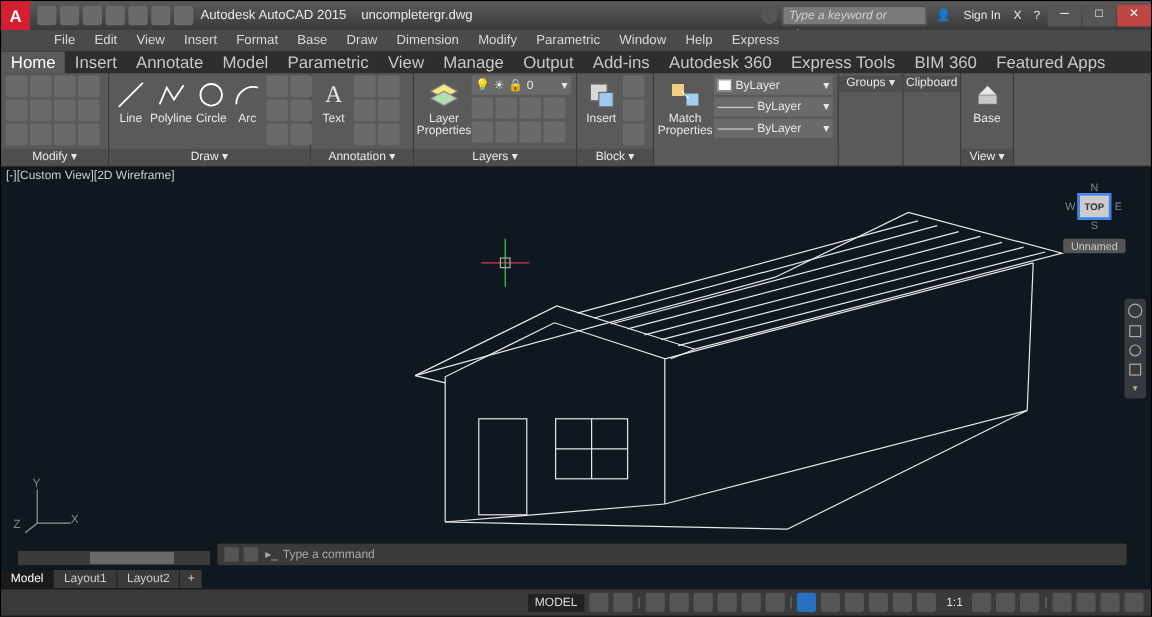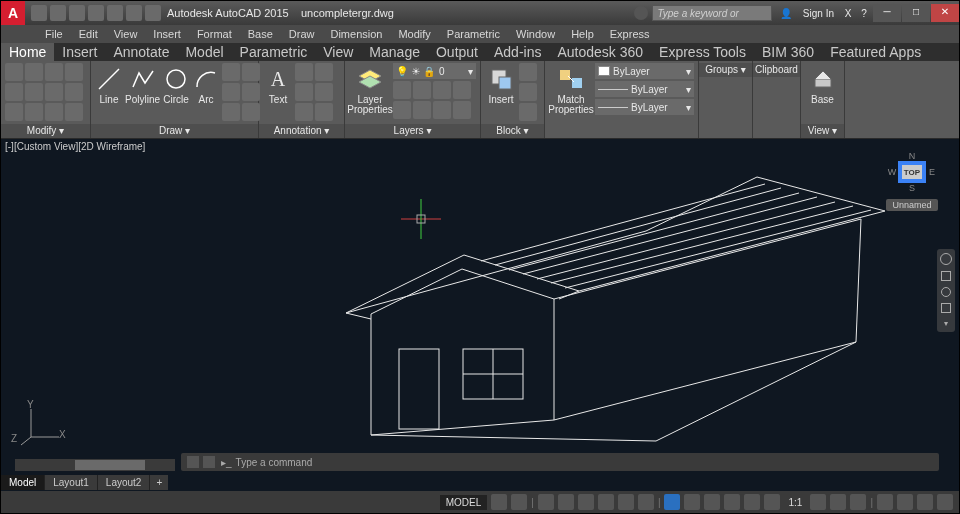--- a/index.html
+++ b/index.html
@@ -26,21 +26,21 @@
 .bigbtn{display:flex;flex-direction:column;align-items:center;width:36px;padding-top:2px;font-size:10px}
 .bigbtn .icon{width:28px;height:28px;margin-bottom:2px;display:flex;align-items:center;justify-content:center}
 .bigbtn .txt{text-align:center;line-height:10px}
 .smgrid{display:grid;grid-template-columns:repeat(4,18px);grid-auto-rows:18px;gap:2px}
 .smgrid .s{width:18px;height:18px;background:#6a6a6a;border-radius:2px}
 .dd{display:flex;align-items:center;height:16px;background:#6a6a6a;padding:0 3px;font-size:10px;gap:3px;margin-bottom:2px}
 .dd .sw{width:12px;height:10px}
 .canvas-wrap{flex:1;position:relative;background:#0f1721;overflow:hidden}
 .view-label{position:absolute;top:2px;left:4px;color:#ccc;font-size:10px}
 .viewcube{position:absolute;top:12px;right:18px;width:58px;height:72px;display:flex;flex-direction:column;align-items:center;color:#888;font-size:9px}
-.viewcube .cube{width:28px;height:22px;background:#ccc;color:#333;display:flex;align-items:center;justify-content:center;font-size:8px;font-weight:bold;margin:21px 0;border:4px solid #3b82f6}
+.viewcube .cube{width:28px;height:22px;background:#ccc;color:#333;display:flex;align-items:center;justify-content:center;font-size:8px;font-weight:bold;margin:21px 0;border:2px solid #3b82f6}
 .viewcube .nesw{display:grid;grid-template-columns:12px 28px 12px;grid-template-rows:10px 22px 10px;align-items:center;justify-items:center}
 .ucs{position:absolute;bottom:40px;left:16px;color:#888;font-size:10px}
 .cmdline{position:absolute;bottom:20px;left:180px;right:20px;height:18px;background:#3a3a3a;display:flex;align-items:center;font-size:10px;color:#aaa;border-radius:2px}
 .cmdline .icons{display:flex;gap:4px;padding:0 6px}
 .cmdline .icons .i{width:12px;height:12px;background:#555}
 .cmdline .txt{}
 .layout-tabs{position:absolute;bottom:0;left:0;height:18px;display:flex;align-items:center;font-size:10px;color:#ccc}
 .layout-tabs .lt{padding:2px 8px;background:#3a3a3a;border-right:1px solid #222}
 .layout-tabs .lt.active{background:#1a1a1a;color:#fff}
 .layout-tabs .add{padding:2px 6px;background:#3a3a3a}

